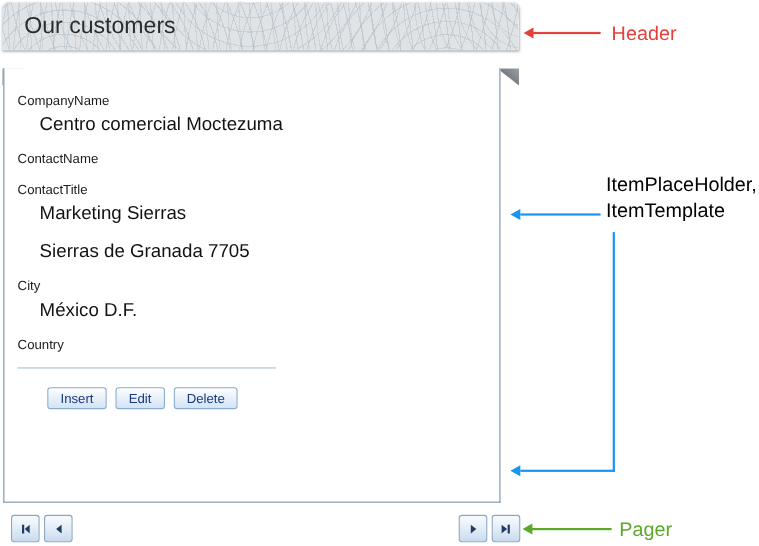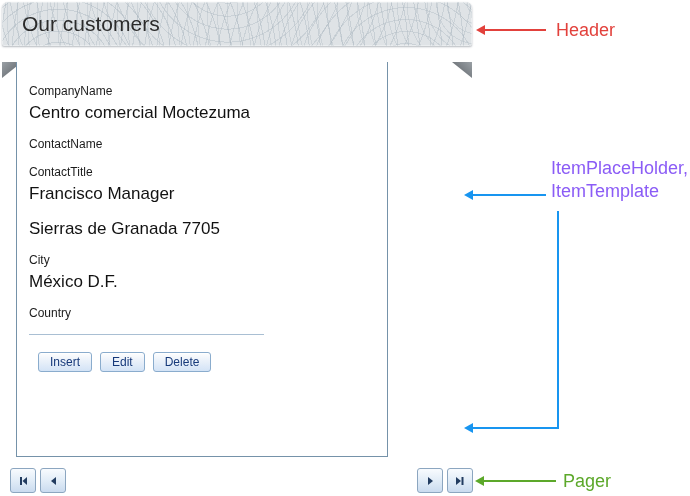--- a/index.html
+++ b/index.html
@@ -21,29 +21,29 @@
   }
   .fv-header-title{
     position:absolute;left:20px;top:50%;transform:translateY(-50%);
     font-size:21px;color:#2b2b2b;white-space:nowrap;
   }
   .fold{position:absolute;top:62px;width:20px;height:16px;}
   .fold-left{left:2px;background:linear-gradient(135deg,#9aa0a5,#565b60);clip-path:polygon(0 0,100% 0,0 100%);}
   .fold-right{left:452px;background:linear-gradient(225deg,#9aa0a5,#565b60);clip-path:polygon(0 0,100% 0,100% 100%);}
   
   .fv-body{
-    position:absolute;left:16px;top:62px;width:372px;height:395px;box-sizing:border-box;
+    position:absolute;left:3px;top:62px;width:452px;height:395px;box-sizing:border-box;
     background:#fff;border:1px solid #7592a9;border-top:none;
     padding:22px 0 0 12px;
   }
   .field{margin-bottom:14px;}
   .field-label{font-size:12px;line-height:14px;color:#1b1b1b;margin-bottom:4px;}
-  .field-value{font-size:17px;line-height:21px;color:#121212;}
+  .field-value{font-size:17px;line-height:21px;color:#121212;margin-left:20px;}
   .separator{width:235px;height:1px;background:#a9bfd3;margin-top:10px;}
-  .form-buttons{display:flex;gap:8px;margin:17px 0 0 9px;}
+  .form-buttons{display:flex;gap:8px;margin:17px 0 0 27px;}
   .btn{
     font-family:"Liberation Sans", sans-serif;
     font-size:12px;color:#16397a;padding:2px 11px;cursor:pointer;
     border:1px solid #8aaccd;border-radius:3px;
     background:linear-gradient(to bottom,#fefefe,#ecf2fa 40%,#d3e3f6);
     box-shadow:inset 0 1px 0 #fff;
   }
   
   .pager{position:absolute;display:flex;gap:4px;}
   .pager-left{left:10px;top:468px;}
@@ -57,21 +57,21 @@
   .pager-btn svg{display:block;}
   
   .ann-text{position:absolute;font-size:18px;line-height:23px;white-space:nowrap;}
   .ann-line{position:absolute;height:2px;}
   .ann-vline{position:absolute;width:2px;}
   .ann-head-left{
     position:absolute;width:0;height:0;
     border-top:5px solid transparent;border-bottom:5px solid transparent;
   }
   .red{color:#e2413c;}   .red-bg{background:#e2413c;}   .red-head{border-right:9px solid #e2413c;}
-  .blue{color:#8b5cf6;}  .blue-bg{background:#1895f0;}  .blue-head{border-right:9px solid #1895f0;}
+  .blue{color:#000000;}  .blue-bg{background:#1895f0;}  .blue-head{border-right:9px solid #1895f0;}
   .green{color:#5ca82a;text-align:center;} .green-bg{background:#5ca82a;} .green-head{border-right:9px solid #5ca82a;}
 </style>
 </head>
 <body>
 
 <div class="stage">
 
   <div class="fv-header">
     <div class="fv-header-title">Our customers</div>
   </div>
@@ -82,21 +82,21 @@
 
     <div class="field">
       <div class="field-label">CompanyName</div>
       <div class="field-value">Centro comercial Moctezuma</div>
     </div>
     <div class="field">
       <div class="field-label">ContactName</div>
     </div>
     <div class="field">
       <div class="field-label">ContactTitle</div>
-      <div class="field-value">Francisco Manager</div>
+      <div class="field-value">Marketing Sierras</div>
     </div>
     <div class="field">
       <div class="field-value">Sierras de Granada 7705</div>
     </div>
     <div class="field">
       <div class="field-label">City</div>
       <div class="field-value">México D.F.</div>
     </div>
     <div class="field">
       <div class="field-label">Country</div>

